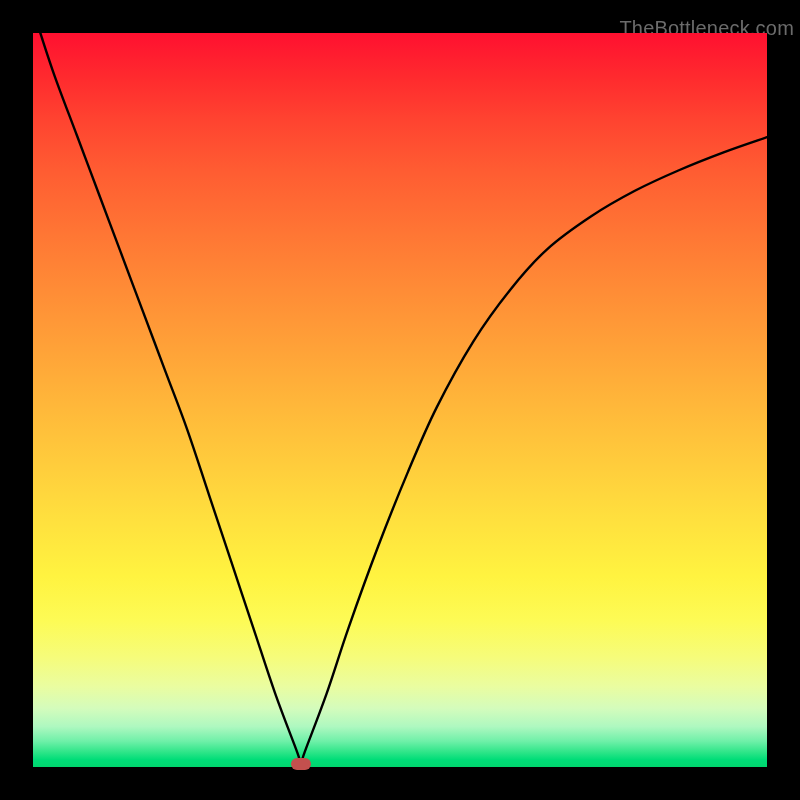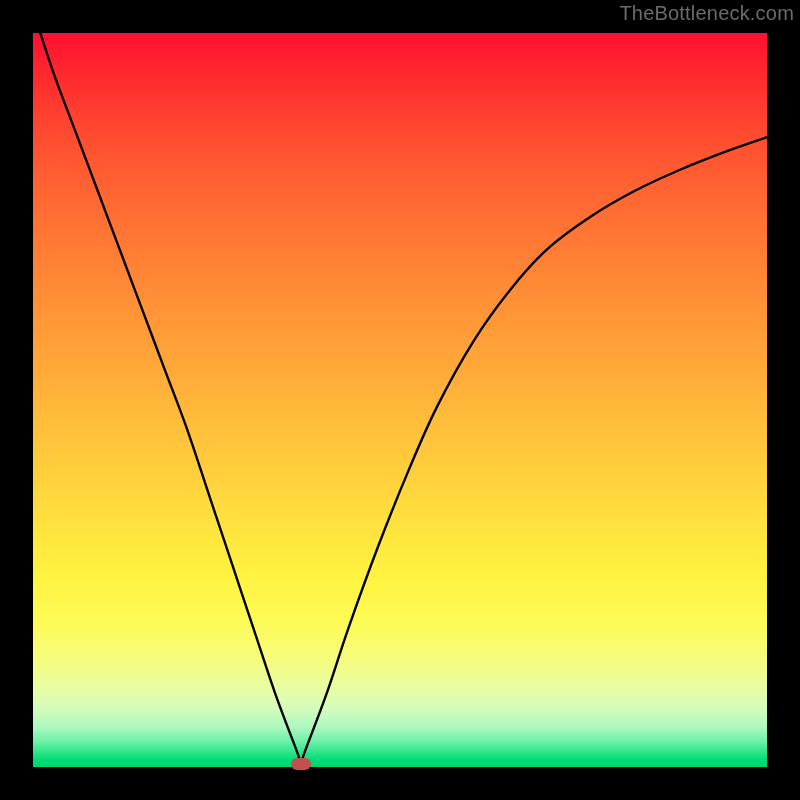--- a/index.html
+++ b/index.html
@@ -43,21 +43,21 @@
       #d4fcbc 92%,
       #aef8c0 94.5%,
       #6ef0a8 96.5%,
       #2de588 98%,
       #00dd78 99%,
       #00d66e 100%
     );
   }
   .watermark {
     position: absolute;
-    top: 2px;
+    top: 17px;
     right: 6px;
     color: #6b6b6b;
     font-size: 20px;
     font-weight: 500;
     letter-spacing: 0.2px;
     user-select: none;
   }
   .marker {
     position: absolute;
     width: 20px;

